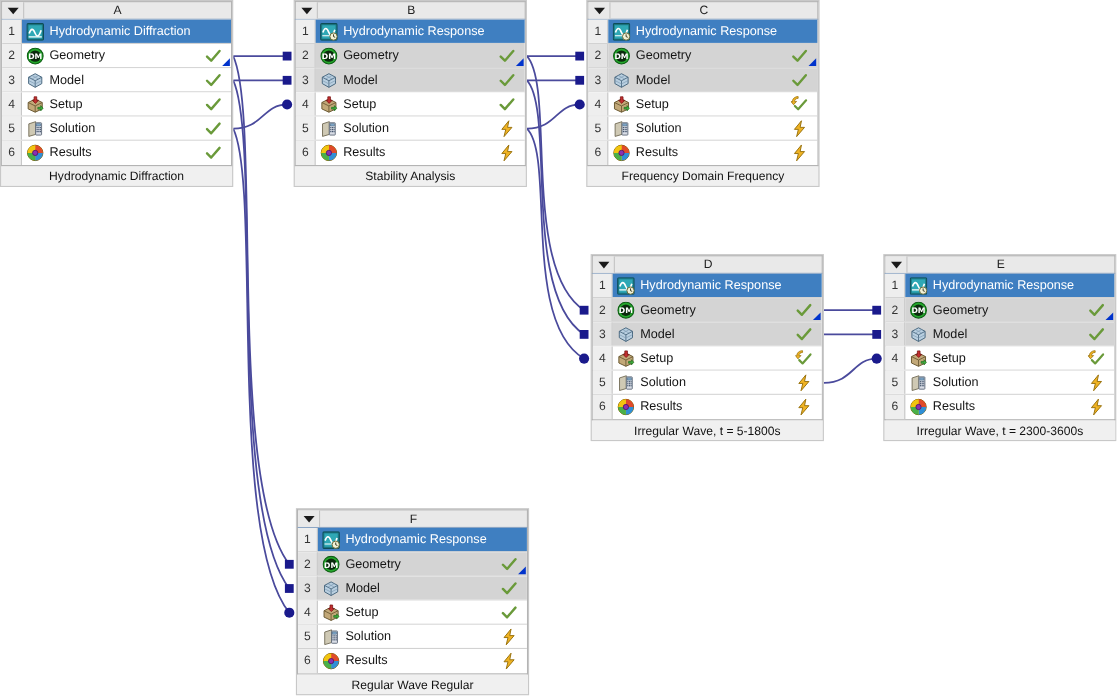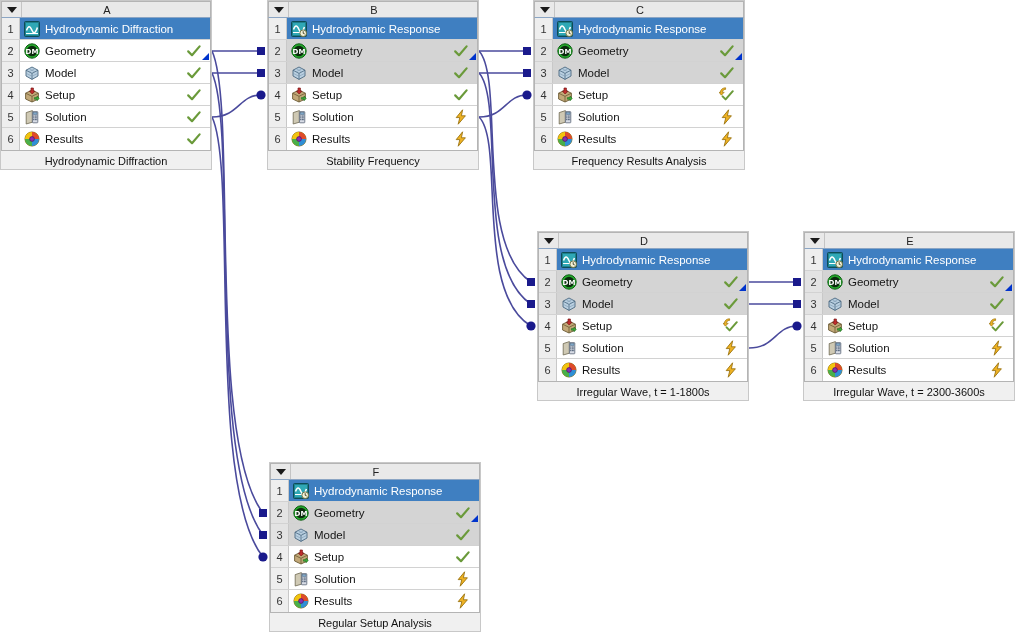--- a/index.html
+++ b/index.html
@@ -432,21 +432,21 @@
             </span>
             <span class="label">Results</span>
             <span class="status">
               <svg class="ic" viewBox="0 0 16 16">
       <path d="M9.6 0.8 L3.2 8.6 L6.8 8.6 L5.2 15.2 L12.4 6.8 L8.4 6.8 Z" fill="#f0b323" stroke="#9a7310" stroke-width="0.9" stroke-linejoin="round"></path>
     </svg>
             </span>
           </div>
         </div>
       </div>
-      <div class="sys-footer">Stability Frequency</div>
+      <div class="sys-footer">Stability Analysis</div>
     </div>
     <div class="system" style="left: 533px; top: 0px; width: 212px;">
       <div class="sys-header">
         <div class="caret">
           <i></i>
         </div>
         <div class="letter">C</div>
       </div>
       <div class="rows">
         <div class="row selected">
@@ -570,21 +570,21 @@
             </span>
             <span class="label">Results</span>
             <span class="status">
               <svg class="ic" viewBox="0 0 16 16">
       <path d="M9.6 0.8 L3.2 8.6 L6.8 8.6 L5.2 15.2 L12.4 6.8 L8.4 6.8 Z" fill="#f0b323" stroke="#9a7310" stroke-width="0.9" stroke-linejoin="round"></path>
     </svg>
             </span>
           </div>
         </div>
       </div>
-      <div class="sys-footer">Frequency Results Analysis</div>
+      <div class="sys-footer">Frequency Domain Frequency</div>
     </div>
     <div class="system" style="left: 537px; top: 231px; width: 212px;">
       <div class="sys-header">
         <div class="caret">
           <i></i>
         </div>
         <div class="letter">D</div>
       </div>
       <div class="rows">
         <div class="row selected">
@@ -708,21 +708,21 @@
             </span>
             <span class="label">Results</span>
             <span class="status">
               <svg class="ic" viewBox="0 0 16 16">
       <path d="M9.6 0.8 L3.2 8.6 L6.8 8.6 L5.2 15.2 L12.4 6.8 L8.4 6.8 Z" fill="#f0b323" stroke="#9a7310" stroke-width="0.9" stroke-linejoin="round"></path>
     </svg>
             </span>
           </div>
         </div>
       </div>
-      <div class="sys-footer">Irregular Wave, t = 1-1800s</div>
+      <div class="sys-footer">Irregular Wave, t = 5-1800s</div>
     </div>
     <div class="system" style="left: 803px; top: 231px; width: 212px;">
       <div class="sys-header">
         <div class="caret">
           <i></i>
         </div>
         <div class="letter">E</div>
       </div>
       <div class="rows">
         <div class="row selected">
@@ -982,15 +982,15 @@
             </span>
             <span class="label">Results</span>
             <span class="status">
               <svg class="ic" viewBox="0 0 16 16">
       <path d="M9.6 0.8 L3.2 8.6 L6.8 8.6 L5.2 15.2 L12.4 6.8 L8.4 6.8 Z" fill="#f0b323" stroke="#9a7310" stroke-width="0.9" stroke-linejoin="round"></path>
     </svg>
             </span>
           </div>
         </div>
       </div>
-      <div class="sys-footer">Regular Setup Analysis</div>
+      <div class="sys-footer">Regular Wave Regular</div>
     </div>
   </div>
 
 </body></html>

